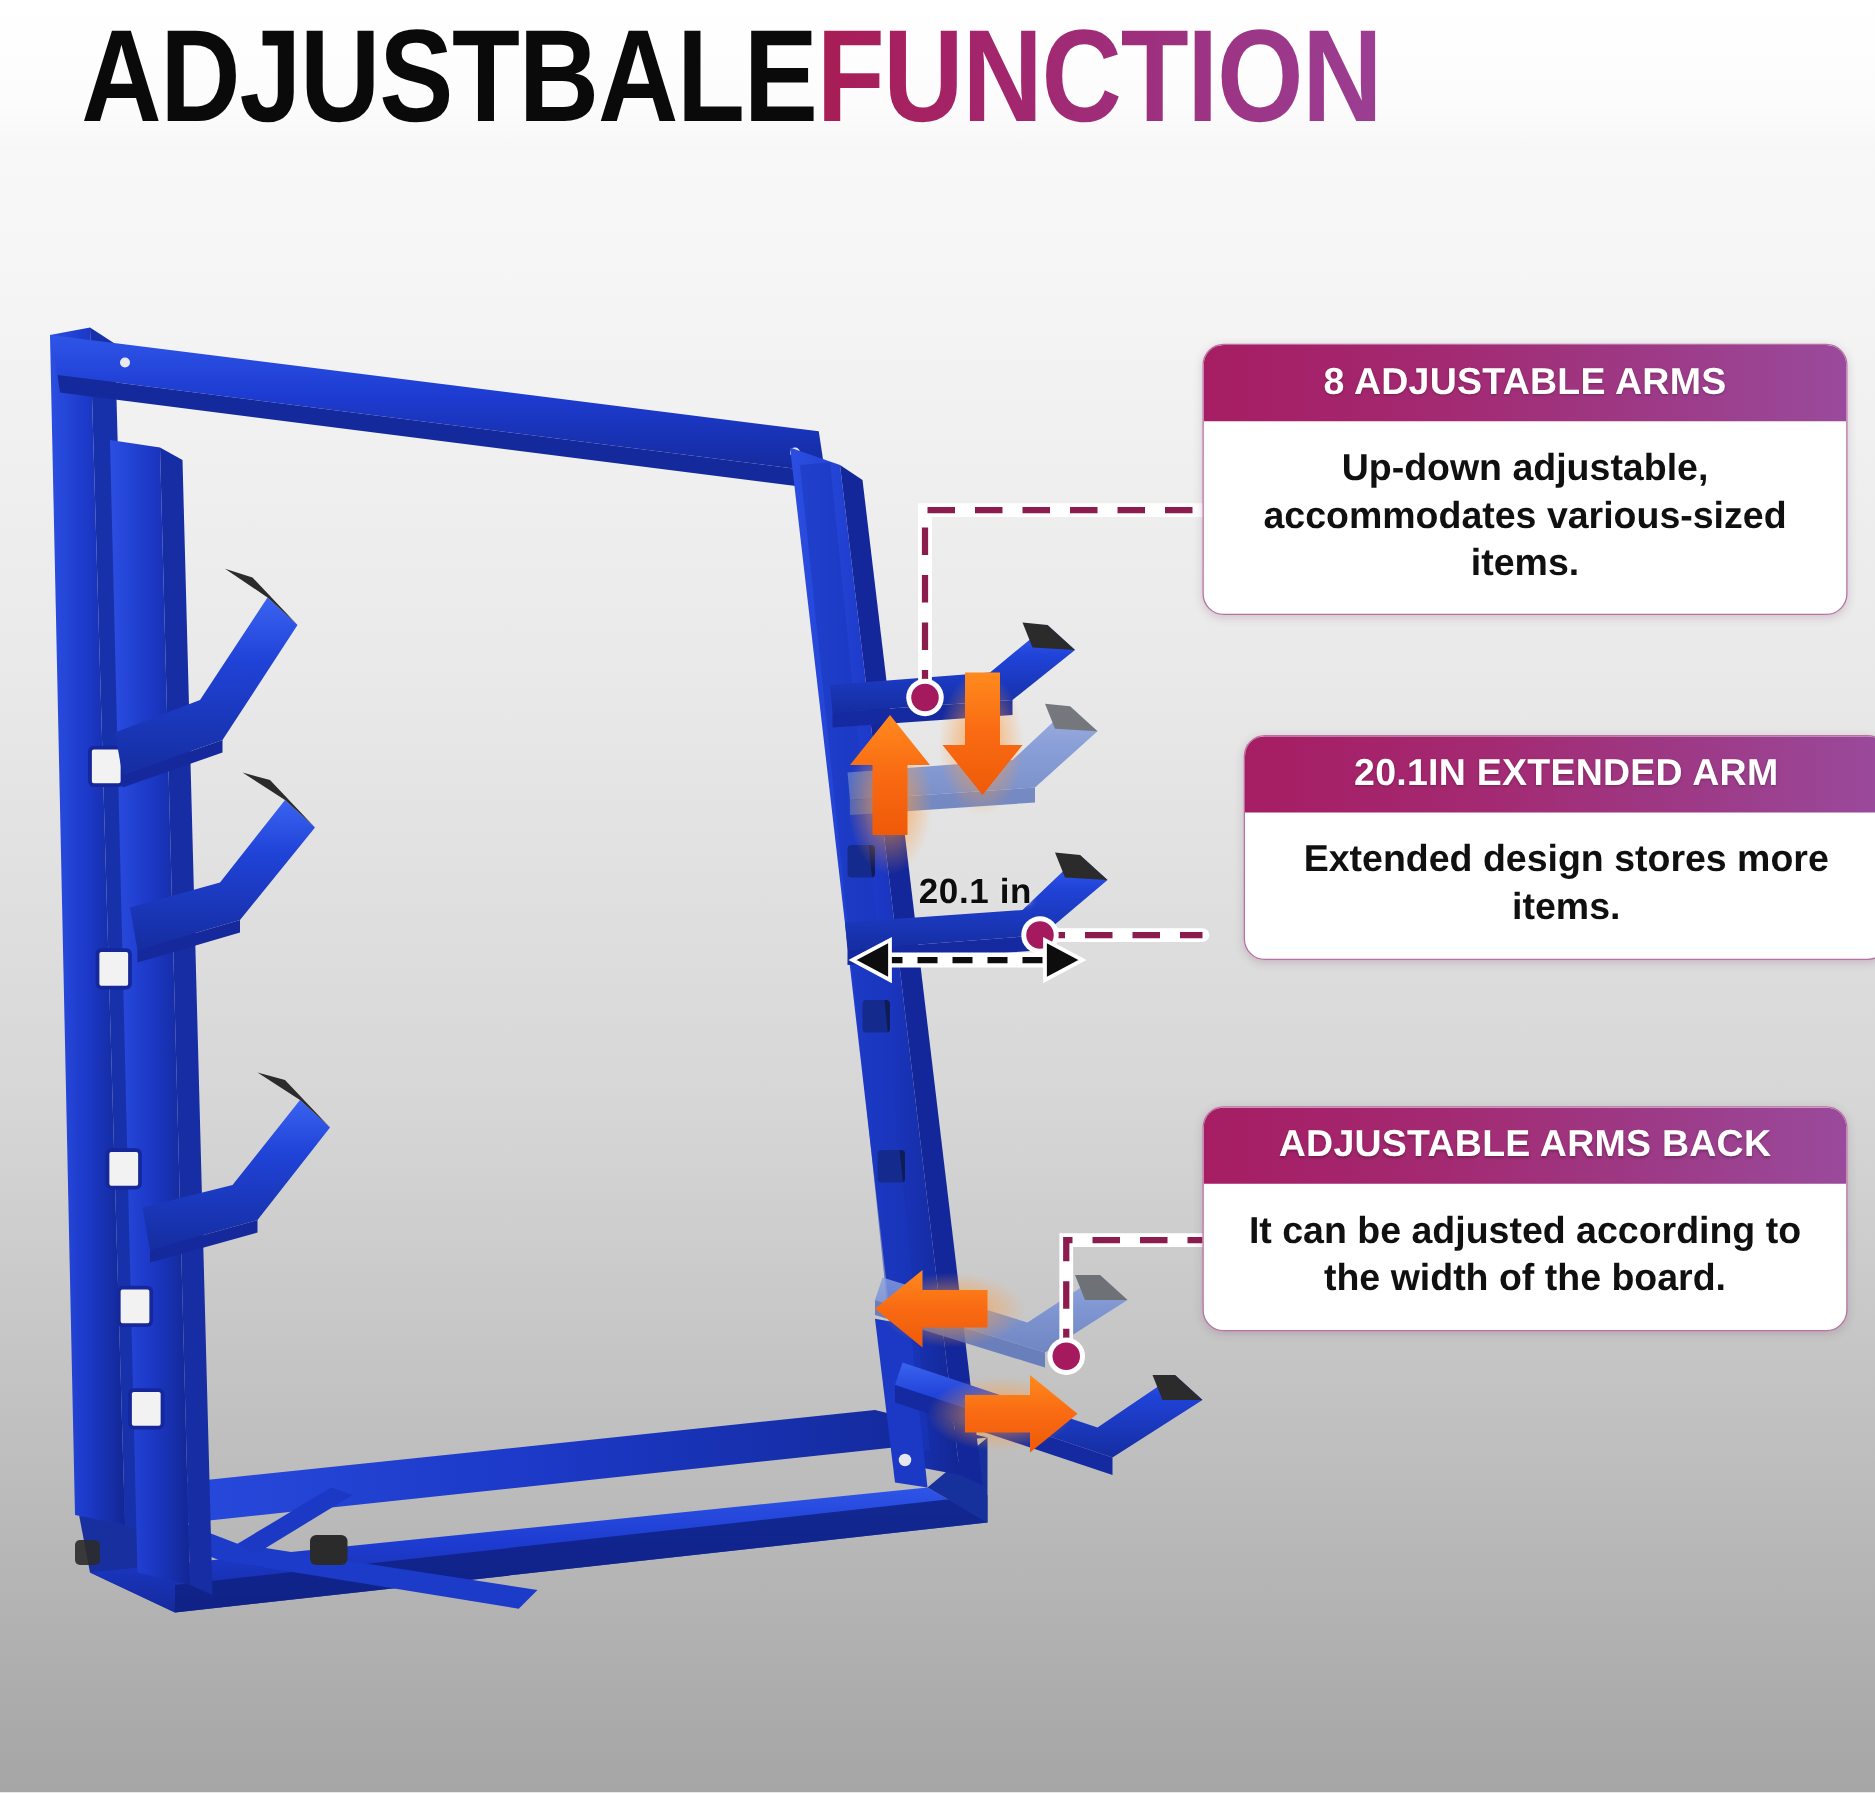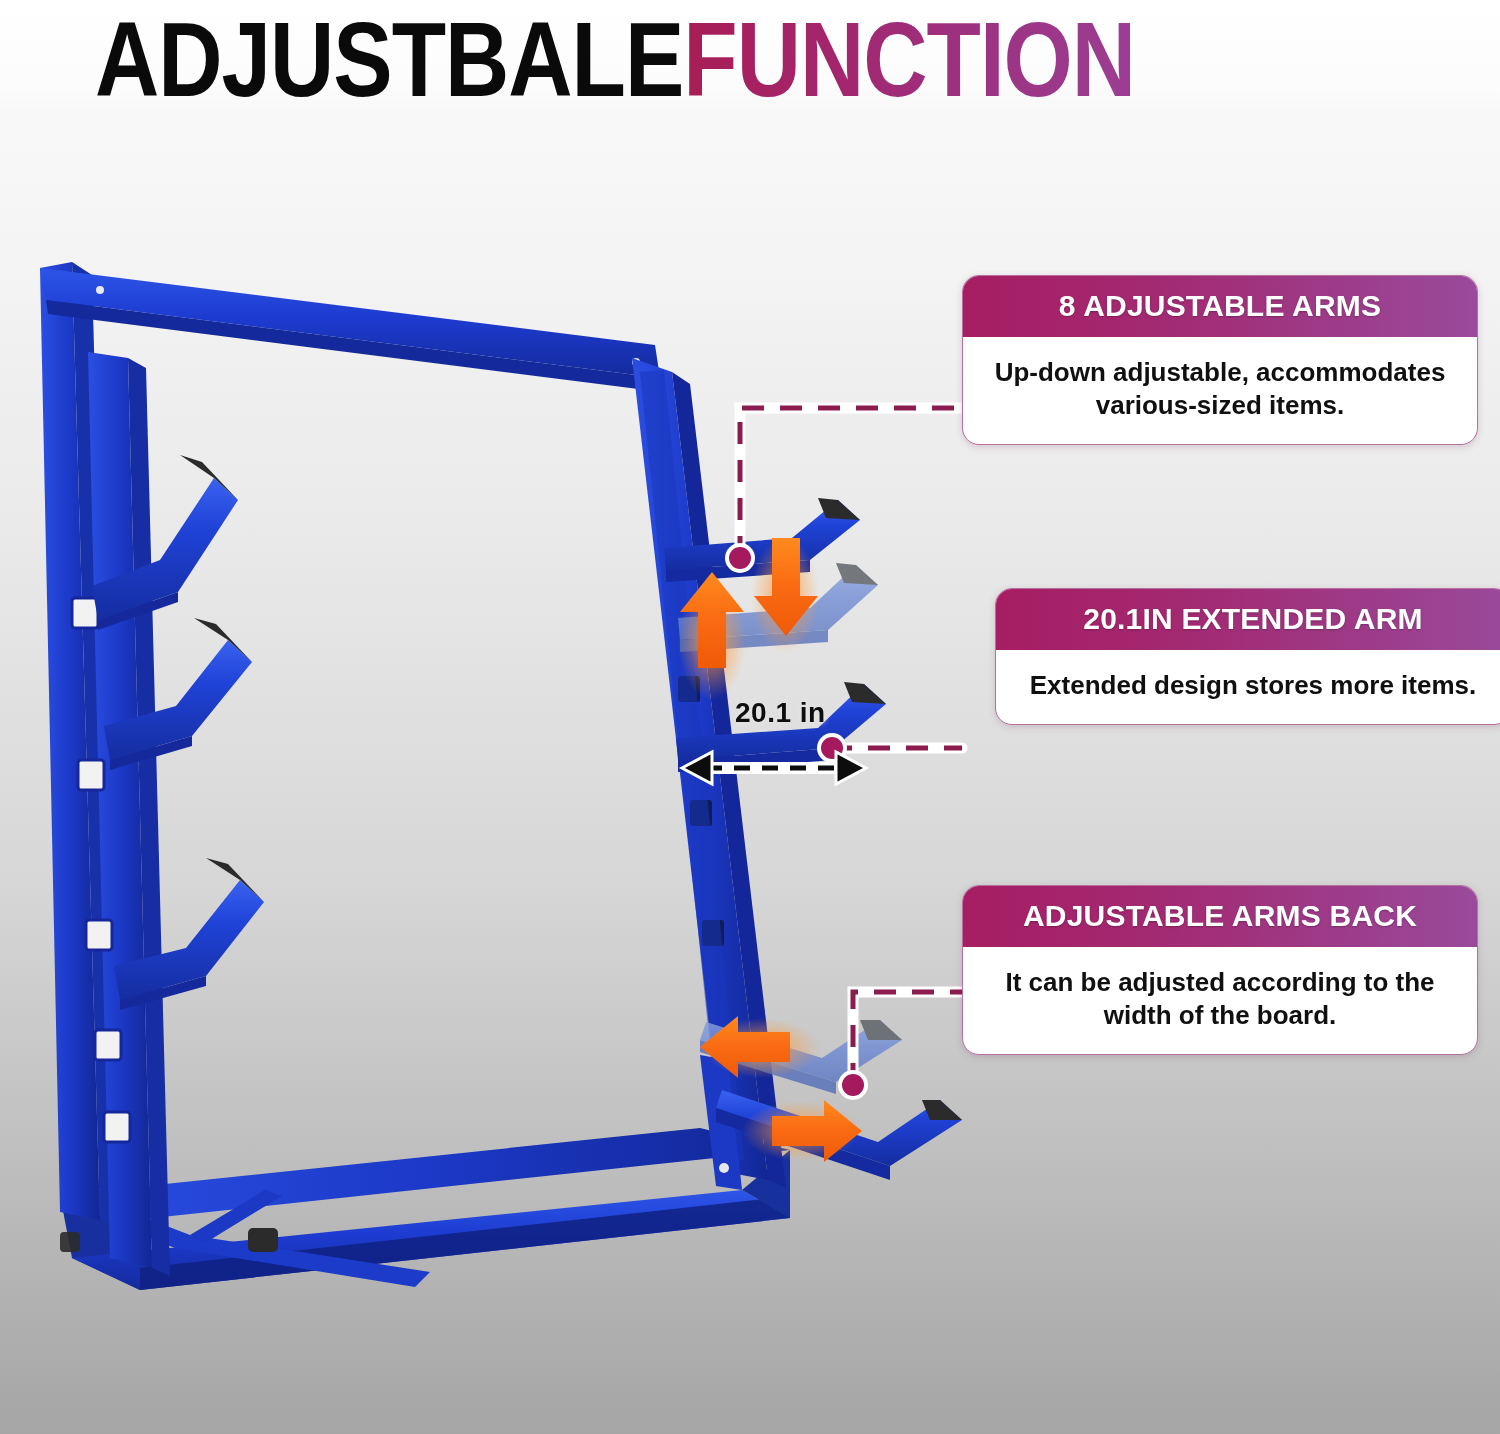--- a/index.html
+++ b/index.html
@@ -13,21 +13,21 @@
     position:relative;
     width:1500px; height:1434px;
     background:linear-gradient(180deg,#fbfbfb 0%,#f7f7f7 12%,#e9e9e9 38%,#d6d6d6 62%,#bdbdbd 82%,#a9a9a9 97%,#a6a6a6 100%);
     overflow:hidden;
   }
 
   
   .title-bar {
     position:absolute; left:0; top:0; width:1500px; height:120px;
     background:linear-gradient(180deg,#ffffff 0%,#fcfcfc 70%,#f7f7f7 100%);
-    display:flex; align-items:center; padding-left:95px;
+    display:flex; align-items:center; padding-left:65px;
   }
   .title {
     font-size:89px; font-weight:bold; letter-spacing:-1px;
     line-height:1; white-space:nowrap;
     font-family:"Liberation Sans", sans-serif;
     transform:scaleY(1.18); transform-origin:left center;
   }
   .title .w1 { color:#0a0a0a; }
   .title .w2 {
     background:linear-gradient(90deg,#a81d55 0%,#a3256b 30%,#9d3180 62%,#9b3e92 100%);
@@ -45,21 +45,21 @@
   }
   .card-head {
     background:linear-gradient(90deg,#a61d63 0%,#a32a72 38%,#9d3b88 72%,#9a4a9c 100%);
     color:#fff; text-align:center;
     font-size:30px; font-weight:bold; letter-spacing:.2px;
     padding:15px 10px 16px; line-height:1;
     text-shadow:0 1px 2px rgba(0,0,0,.25);
   }
   .card-body {
     color:#101010; text-align:center;
-    font-size:26px; font-weight:bold; line-height:1.26;
+    font-size:30px; font-weight:bold; line-height:1.26;
     padding:19px 24px 22px;
   }
   #card1 { left:962px; top:275px; }
   #card2 { left:970px; top:588px;margin-left:25px; }
   #card3 { left:962px; top:885px; }
 
   
   .scene { position:absolute; left:0; top:0; width:1500px; height:1434px; }
 
   .dim-label {

